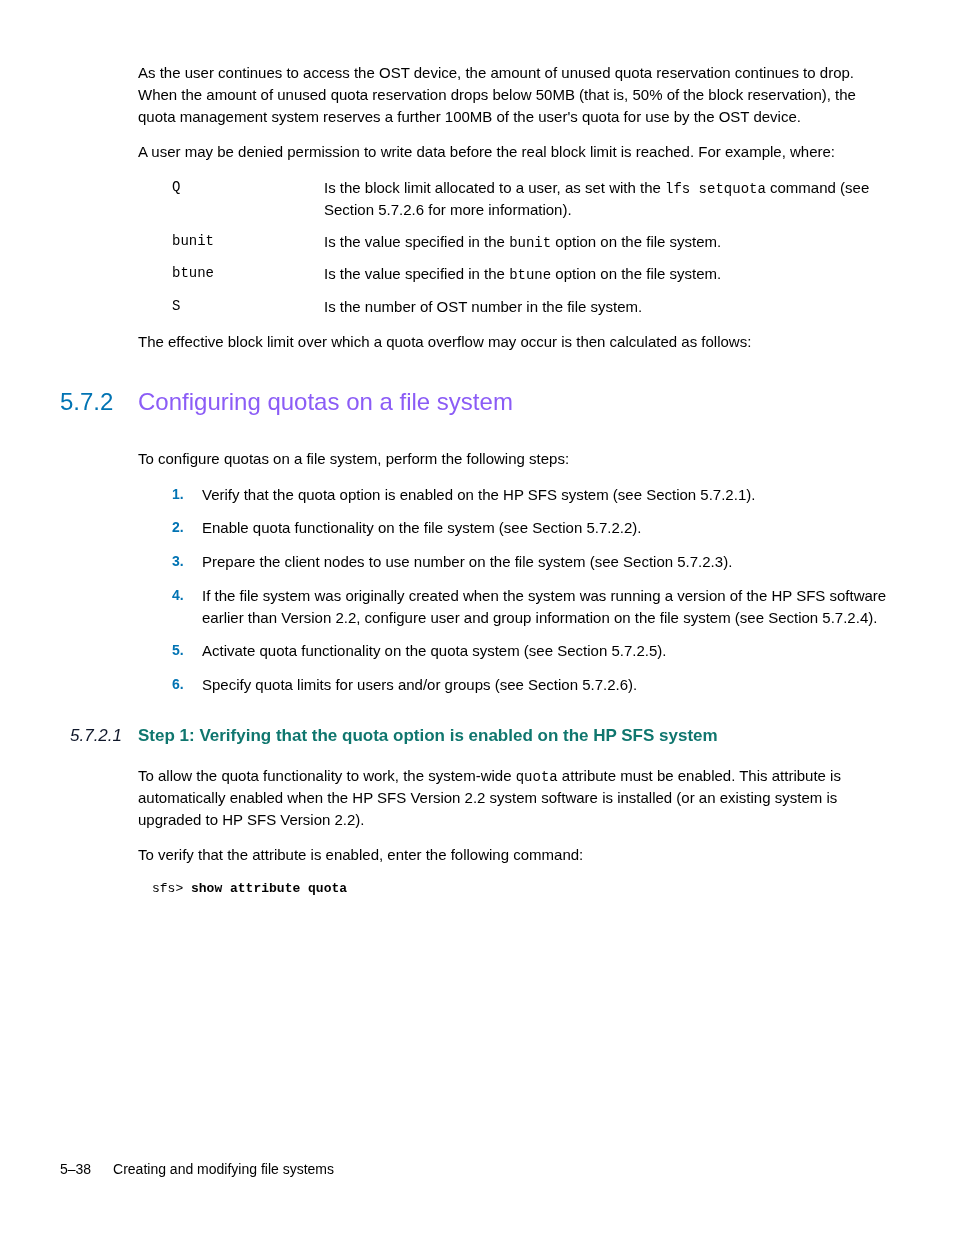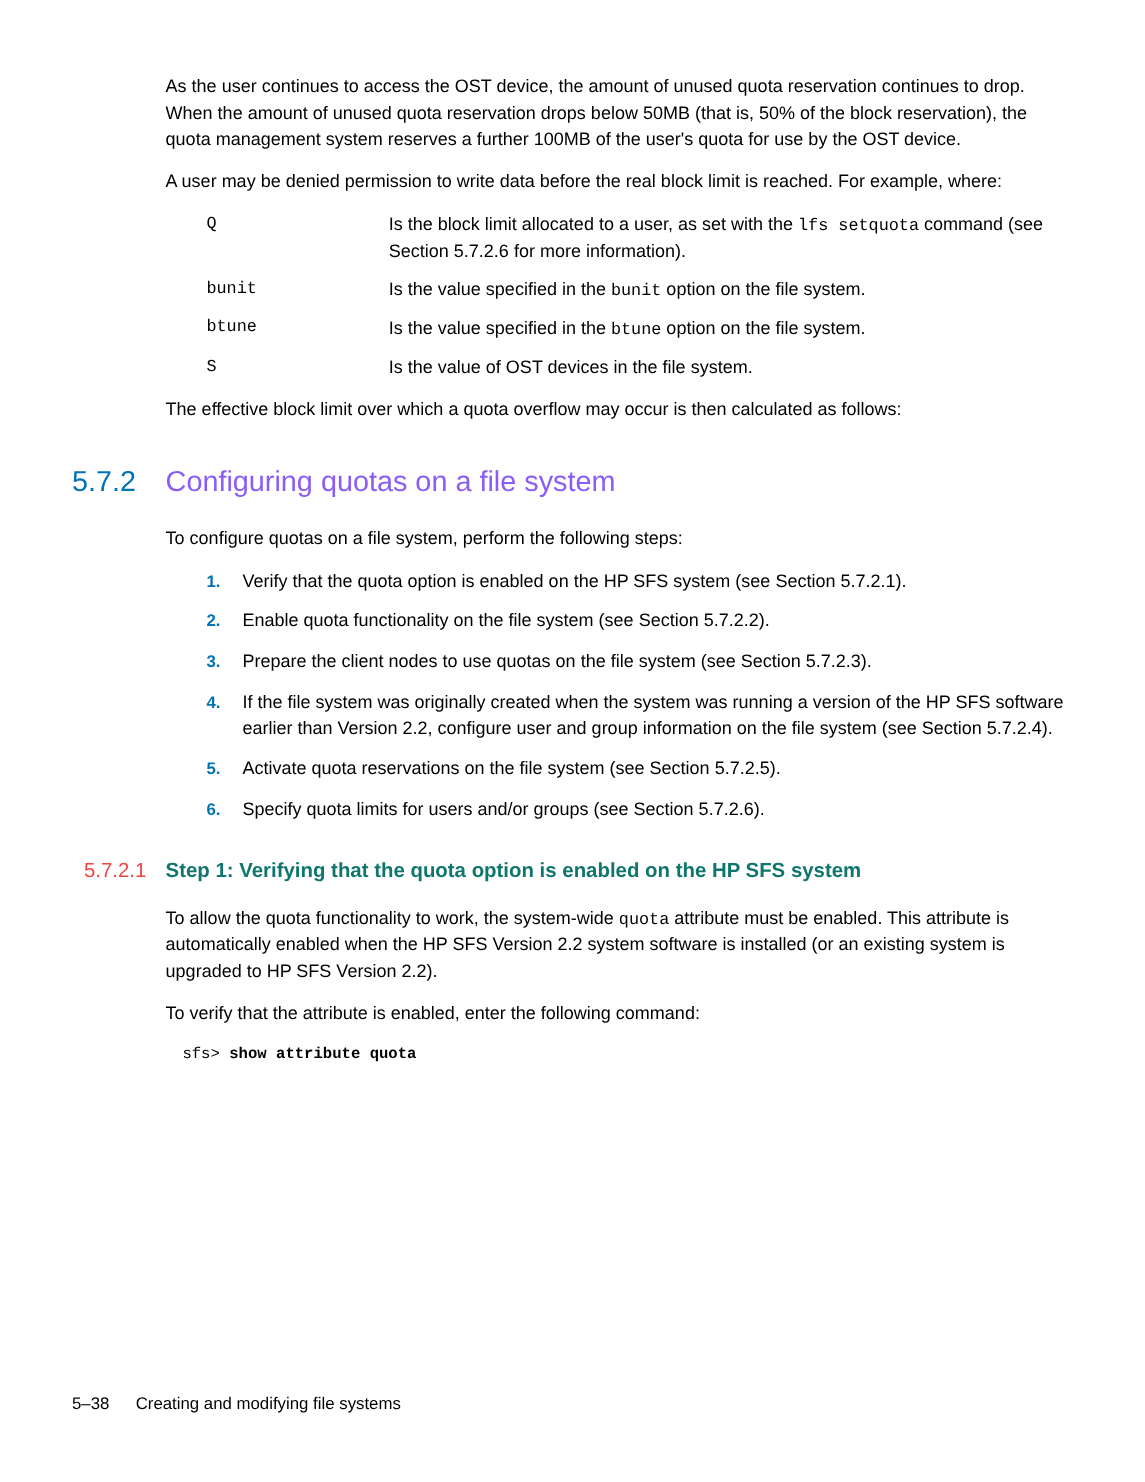--- a/index.html
+++ b/index.html
@@ -50,21 +50,21 @@
     .formula {
       margin-left: 34px;
       margin-bottom: 14px;
       font-family: "Courier New", monospace;
       font-size: 14px;
     }
     .section-heading {
       display: flex;
       align-items: flex-start;
       margin-top: 32px;
-      margin-bottom: 18px;
+      margin-bottom: 28px;
       margin-left: -78px;
     }
     .section-num {
       color: #0073b3;
       font-size: 24px;
       font-weight: 300;
       width: 78px;
       flex-shrink: 0;
       text-align: left;
       padding-left: 0;
@@ -75,25 +75,26 @@
       font-weight: 300;
     }
     .sub-heading {
       display: flex;
       align-items: baseline;
       margin-top: 28px;
       margin-bottom: 16px;
       margin-left: -68px;
     }
     .sub-num {
-      color: #ef4444;
+      color: #0f172a;
       font-size: 17px;
       font-weight: 400;
       width: 68px;
       flex-shrink: 0;
+      font-style: italic;
     }
     .sub-title {
       color: #0f766e;
       font-size: 17px;
       font-weight: 700;
     }
     .ol-list {
       margin-left: 34px;
       margin-bottom: 14px;
     }
@@ -158,21 +159,21 @@
     </div>
     <div class="def-row">
       <div class="def-term">btune</div>
       <div class="def-desc">
         <span>Is the value specified in the </span><span class="mono">btune</span><span> option on the file system.</span>
       </div>
     </div>
     <div class="def-row">
       <div class="def-term">S</div>
       <div class="def-desc">
-        <span>Is the value of OST devices in the file system.</span>
+        <span>Is the number of OST number in the file system.</span>
       </div>
     </div>
   </div>
 
   <p class="para">The effective block limit over which a quota overflow may occur is then calculated as follows:</p>
 
 
 
   <div class="section-heading">
     <div class="section-num">5.7.2</div>
@@ -185,29 +186,29 @@
     <div class="ol-item">
       <div class="ol-num">1.</div>
       <div class="ol-text">Verify that the quota option is enabled on the HP SFS system (see Section 5.7.2.1).</div>
     </div>
     <div class="ol-item">
       <div class="ol-num">2.</div>
       <div class="ol-text">Enable quota functionality on the file system (see Section 5.7.2.2).</div>
     </div>
     <div class="ol-item">
       <div class="ol-num">3.</div>
-      <div class="ol-text">Prepare the client nodes to use quotas on the file system (see Section 5.7.2.3).</div>
+      <div class="ol-text">Prepare the client nodes to use number on the file system (see Section 5.7.2.3).</div>
     </div>
     <div class="ol-item">
       <div class="ol-num">4.</div>
       <div class="ol-text">If the file system was originally created when the system was running a version of the HP SFS software earlier than Version 2.2, configure user and group information on the file system (see Section 5.7.2.4).</div>
     </div>
     <div class="ol-item">
       <div class="ol-num">5.</div>
-      <div class="ol-text">Activate quota reservations on the file system (see Section 5.7.2.5).</div>
+      <div class="ol-text">Activate quota functionality on the quota system (see Section 5.7.2.5).</div>
     </div>
     <div class="ol-item">
       <div class="ol-num">6.</div>
       <div class="ol-text">Specify quota limits for users and/or groups (see Section 5.7.2.6).</div>
     </div>
   </div>
 
   <div class="sub-heading">
     <div class="sub-num">5.7.2.1</div>
     <div class="sub-title">Step 1: Verifying that the quota option is enabled on the HP SFS system</div>

